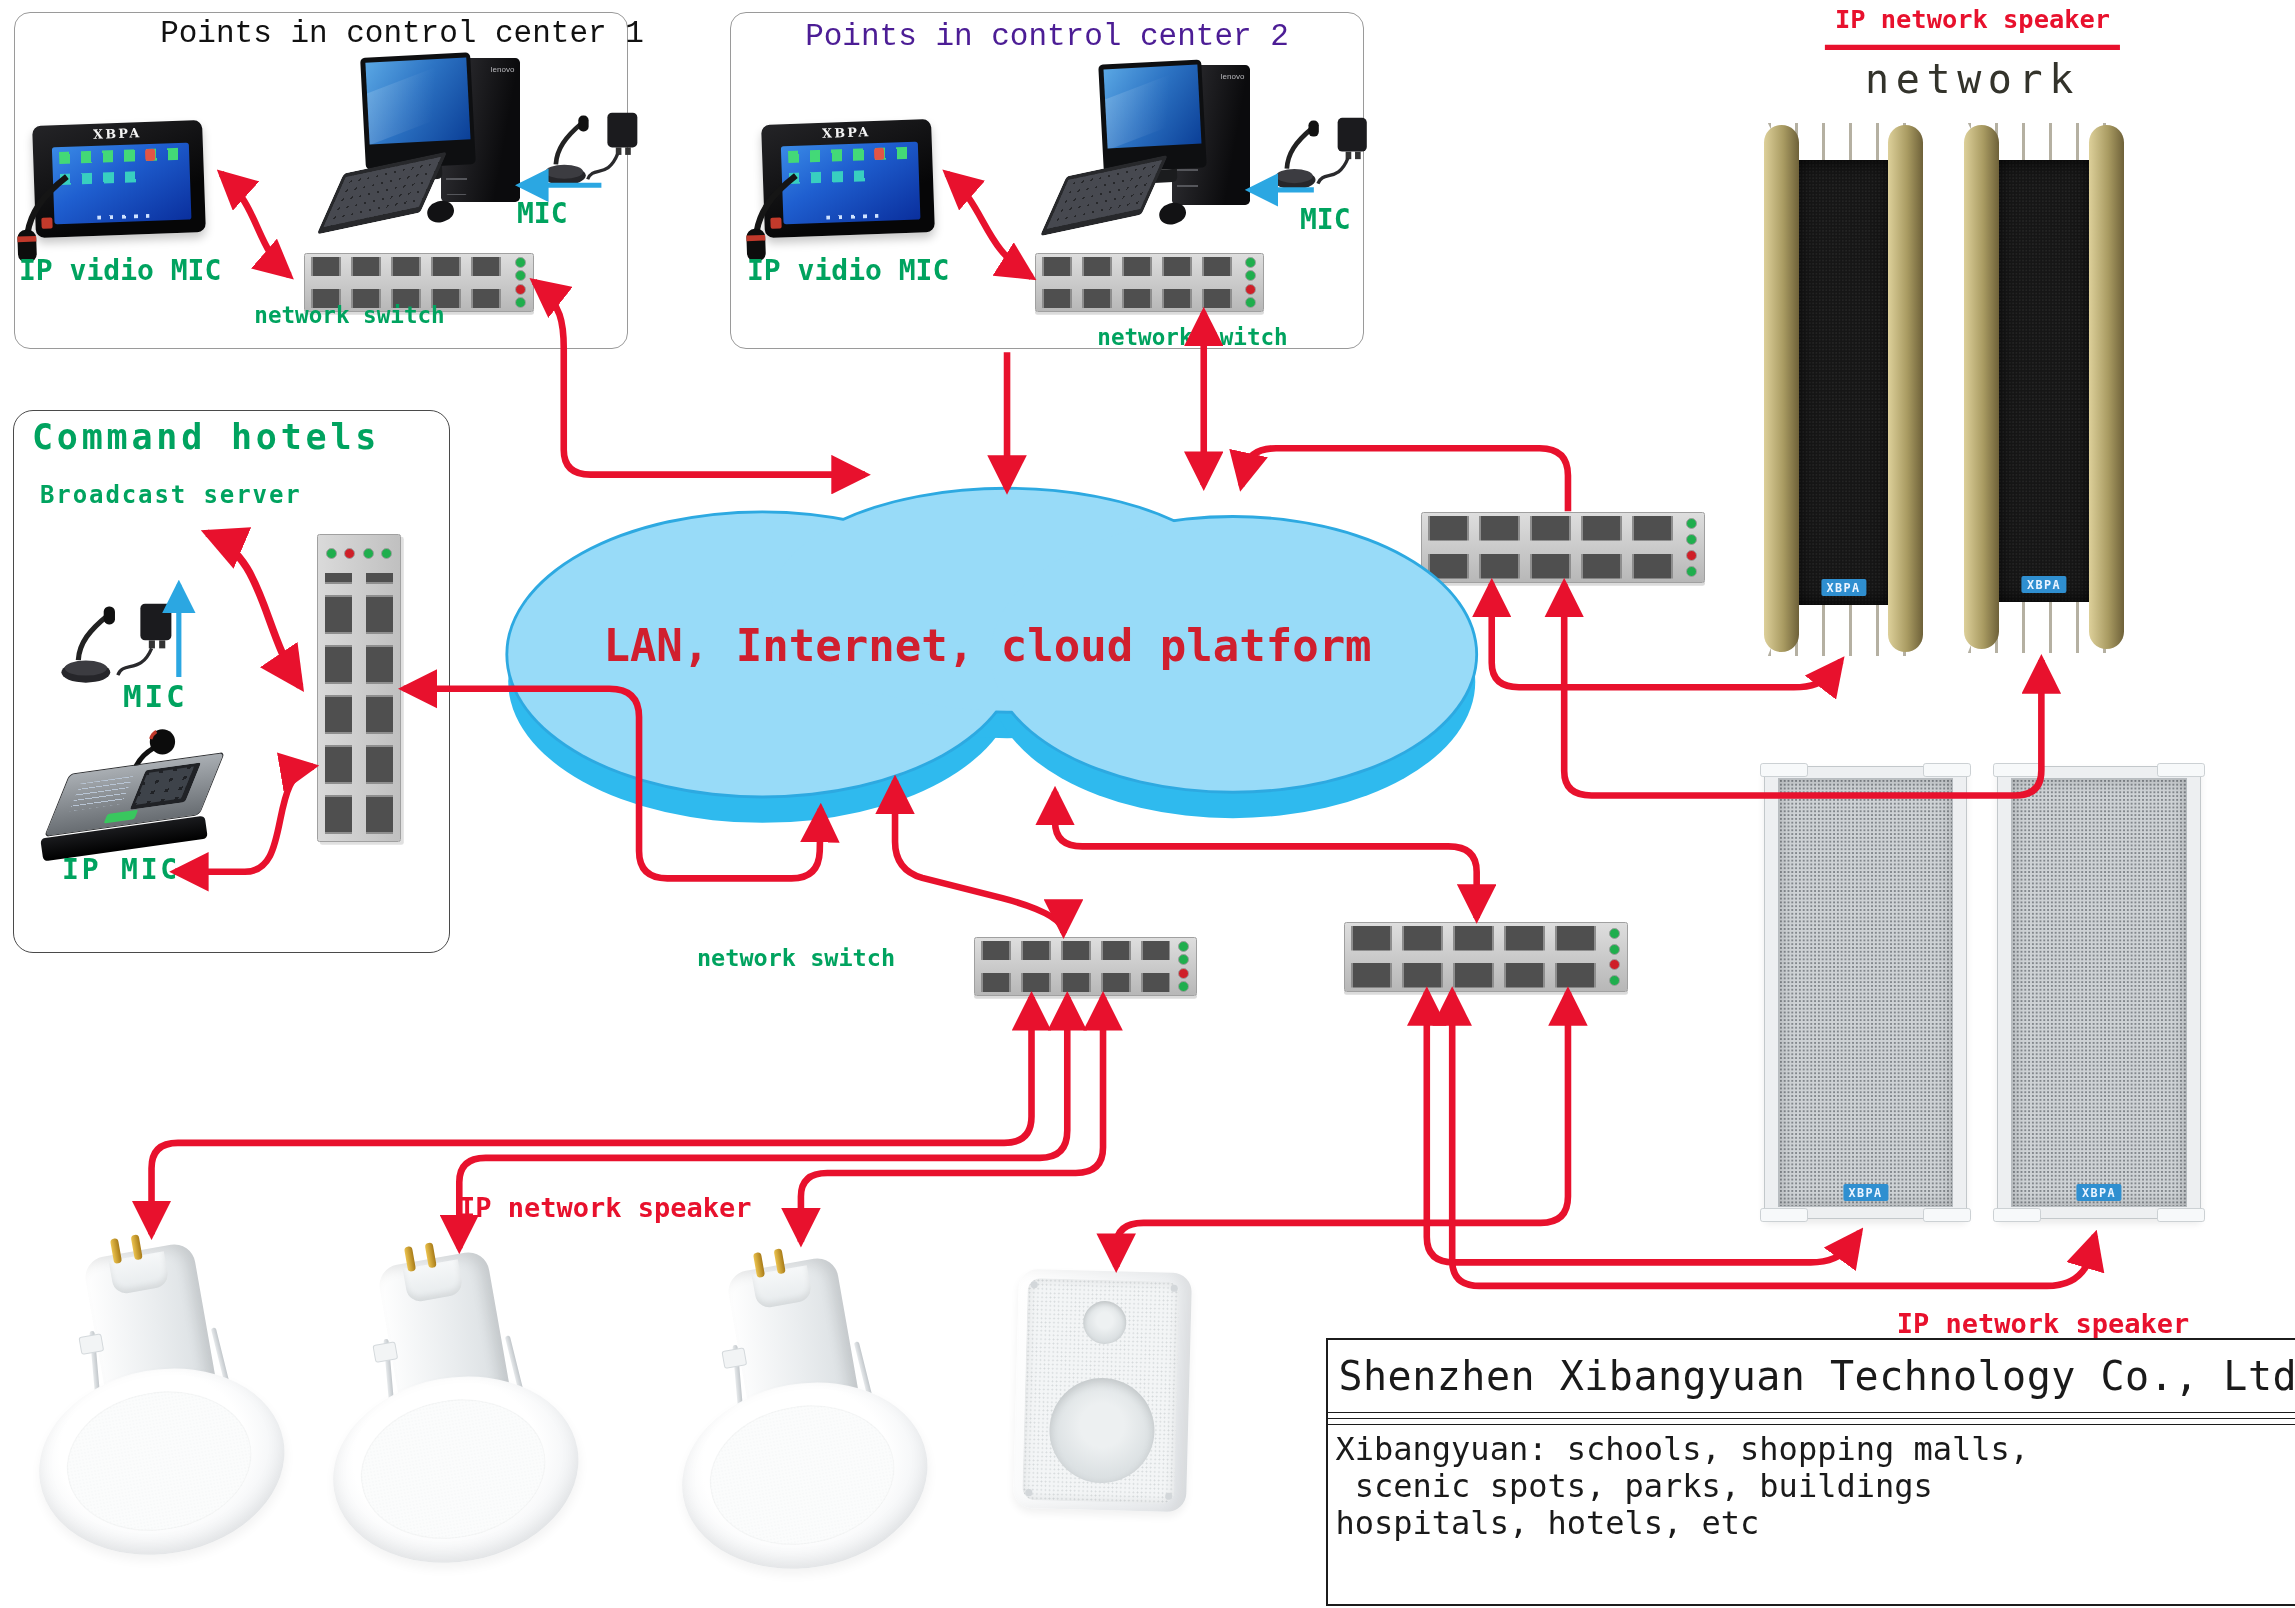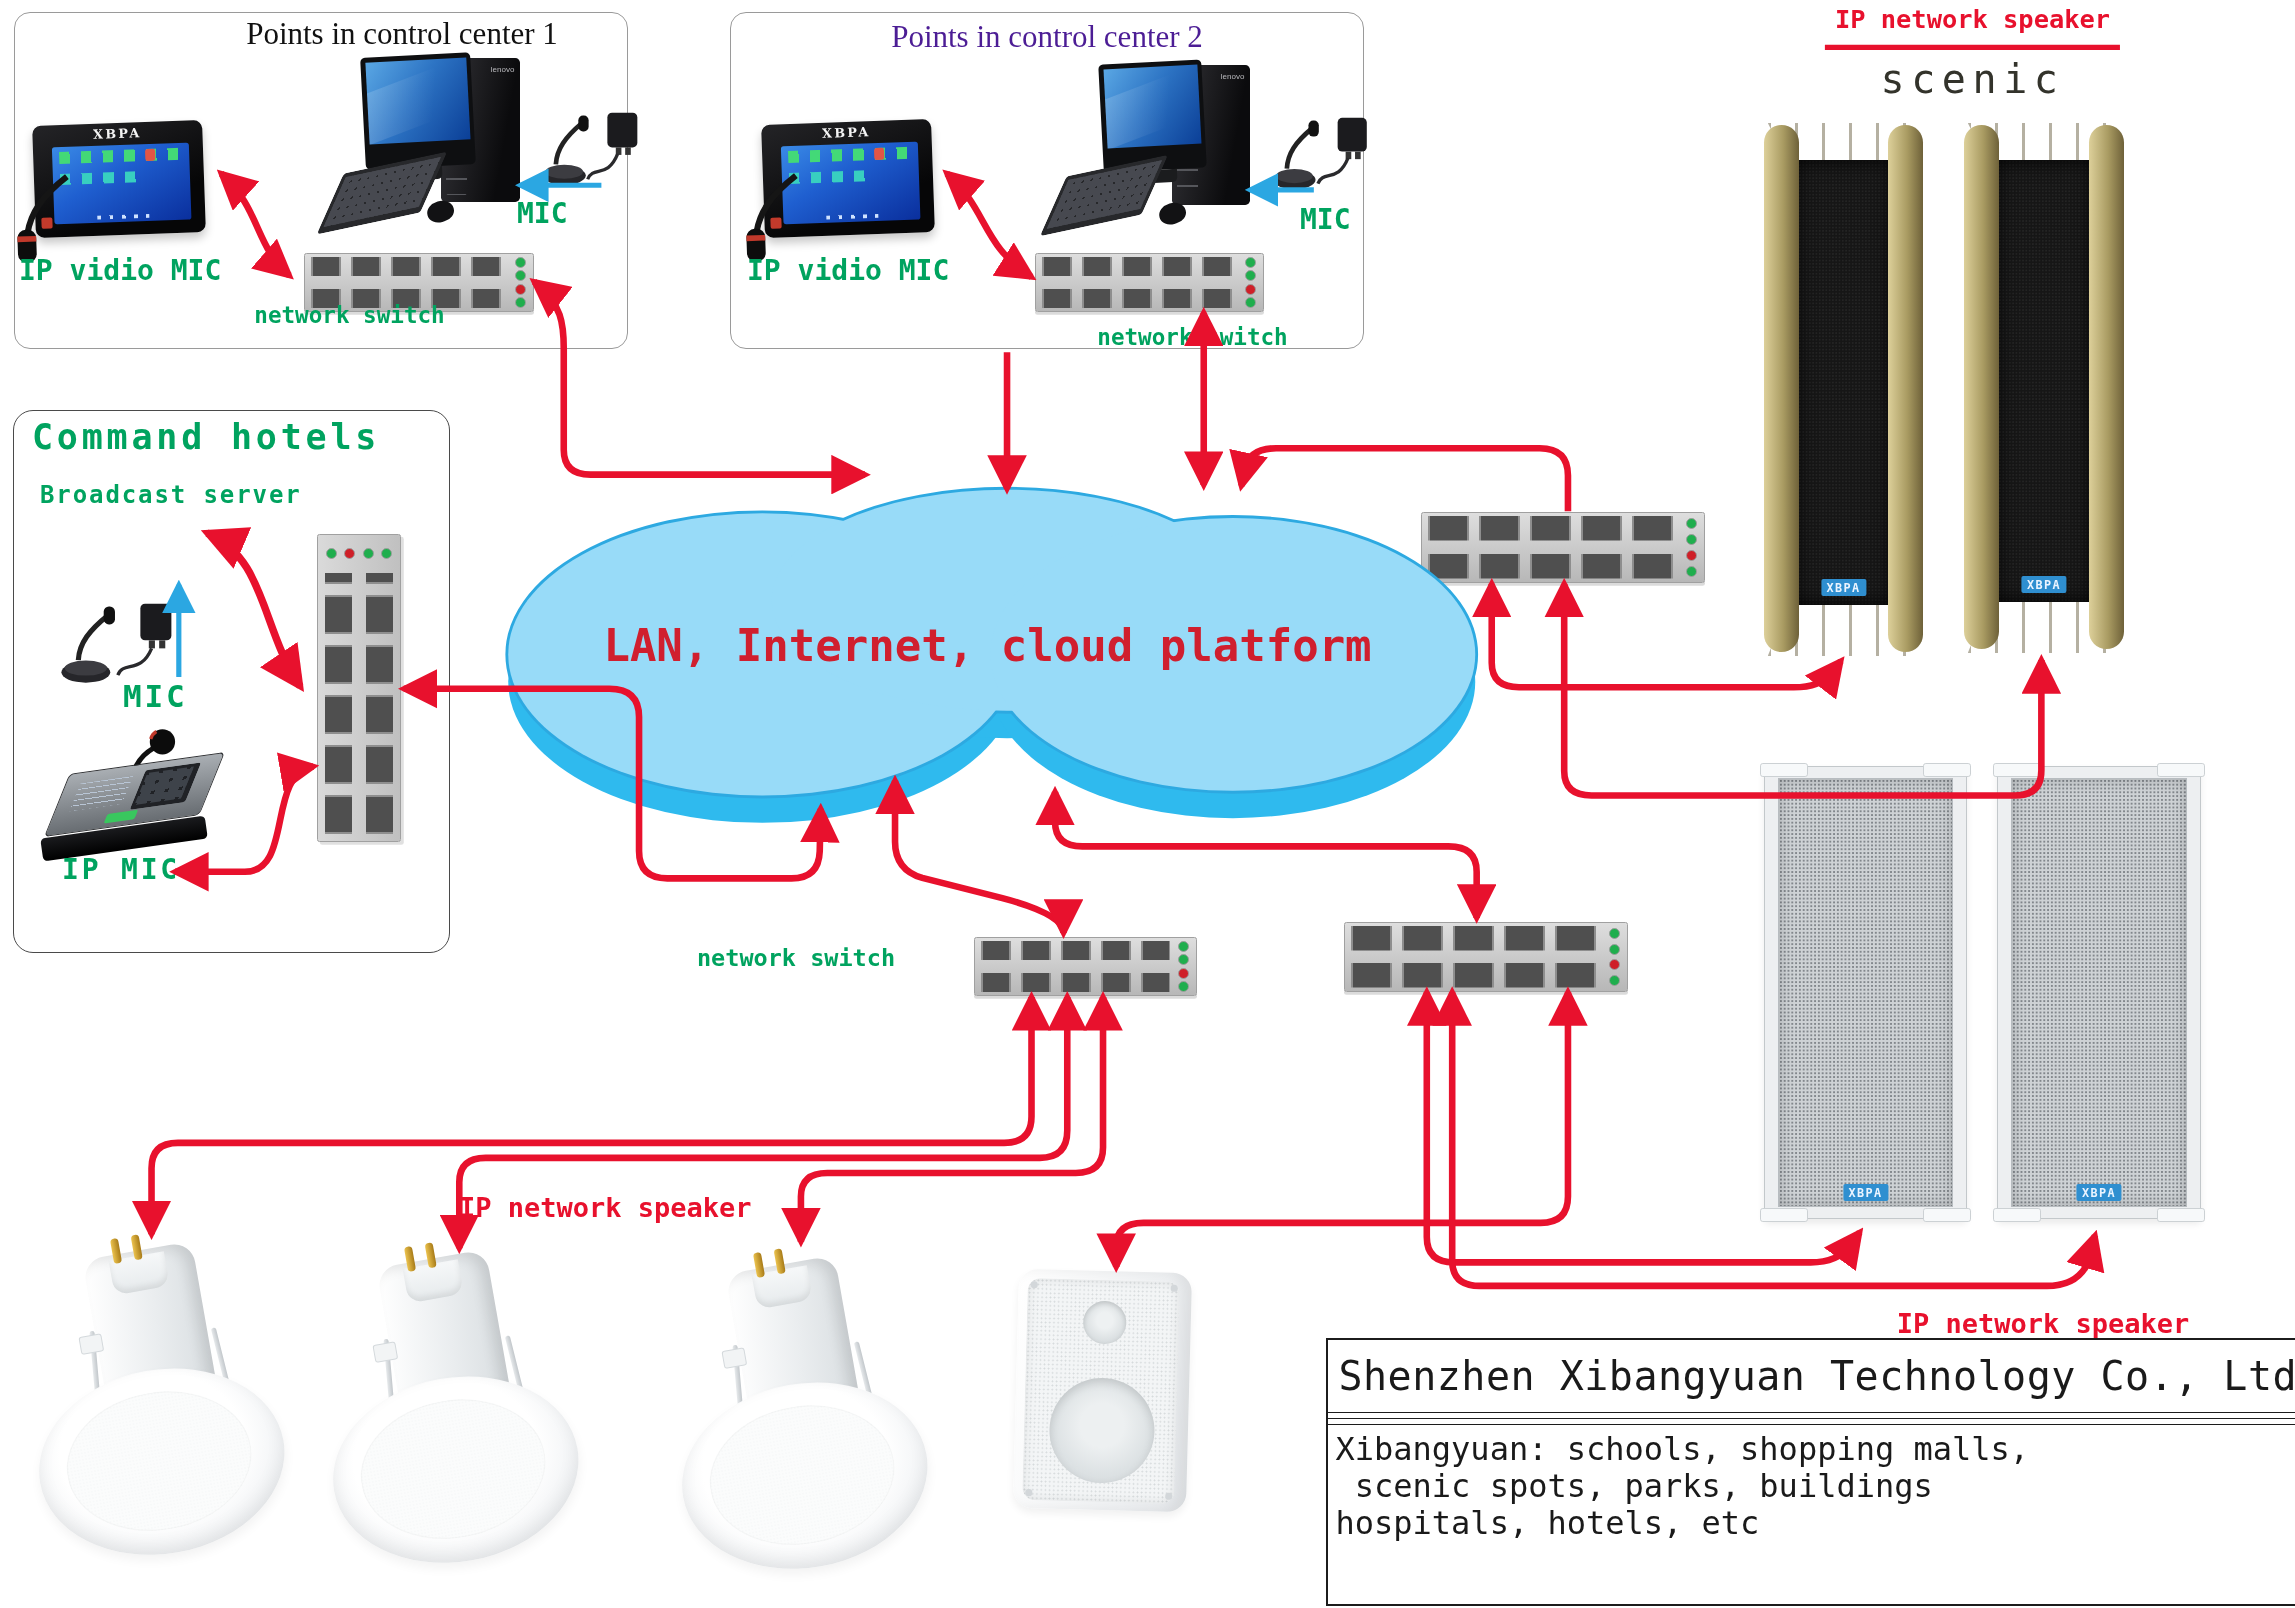--- a/index.html
+++ b/index.html
@@ -1,18 +1,18 @@
 <!DOCTYPE html>
 <html style="font-size:7.5px"><head>
 <meta charset="utf-8">
 <style>
   html,body{margin:0;padding:0;background:#fff}
   #stage{position:relative;width:2295px;height:1609px;background:#fff;overflow:hidden;
          font-family:"DejaVu Sans Mono",monospace;color:#1a1a1a}
-  .sans{font-family:Liberation Serif, serif}
+  .sans{font-family:Liberation Mono, monospace}
   .gtext{color:#00a35f;font-weight:bold}
   .rtext{color:#e8112d;font-weight:bold}
   .ctr{text-align:center}
   .gbox{position:absolute;border:1.4px solid #9a9a9a;border-radius:16px;background:#fff;z-index:5}
   .cmdbox{position:absolute;border:1.9px solid #4a4a4a;border-radius:20px;background:#fff;z-index:5}
   #arrowlayer{position:absolute;left:0;top:0;z-index:50;pointer-events:none}
   .lbl{position:absolute;z-index:40;white-space:nowrap}
   .toplbl{z-index:60}
   
   .sw{position:absolute;display:flex;background:linear-gradient(#dedede,#b7b7b7);
@@ -180,21 +180,21 @@
   <div class="lbl gtext ctr" style="left:1097px;top:324px;width:191px;font-size:22.6px">network switch</div>
 
   <div class="lbl gtext" style="left:32px;top:417px;font-size:35px;letter-spacing:3.8px">Command hotels</div>
   <div class="lbl gtext" style="left:40px;top:481px;font-size:24px;letter-spacing:1.9px">Broadcast server</div>
   <div class="lbl gtext" style="left:123px;top:678px;font-size:31px;letter-spacing:2.8px">MIC</div>
   <div class="lbl gtext" style="left:62px;top:853px;font-size:28px;letter-spacing:2.8px">IP MIC</div>
 
   <div class="lbl gtext ctr" style="left:683px;top:944px;width:226px;font-size:23.5px">network switch</div>
 
   <div class="lbl rtext ctr toplbl" style="left:1826px;top:3.8px;width:293px;font-size:25.4px">IP network speaker</div>
-  <div class="lbl ctr toplbl" style="left:1826px;top:56px;width:293px;font-size:40px;letter-spacing:6.6px;color:#33332b">scenic</div>
+  <div class="lbl ctr toplbl" style="left:1826px;top:56px;width:293px;font-size:40px;letter-spacing:6.6px;color:#33332b">network</div>
 
   <div class="lbl rtext" style="left:459px;top:1192px;font-size:27px">IP network speaker</div>
   <div class="lbl rtext ctr" style="left:1891px;top:1308px;width:304px;font-size:27px">IP network speaker</div>
 
   <div class="lbl ctr toplbl" style="left:597px;top:620px;width:781px;font-size:44px;color:#d01f2e;font-weight:bold">LAN, Internet, cloud platform</div>
 
   <div class="tab" style="left:34px;top:123px;width:170px;height:112px">
     <div class="brand">XBPA</div>
     <div class="scr">
       <div class="irow r1"></div>

